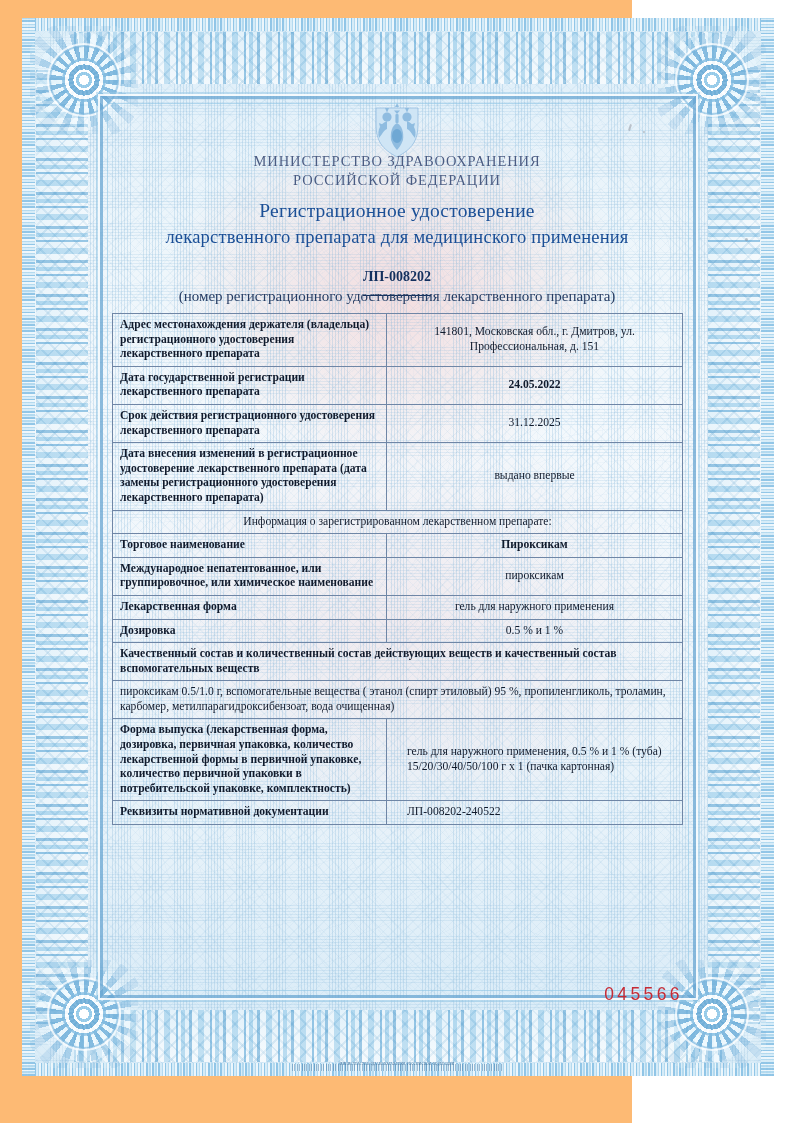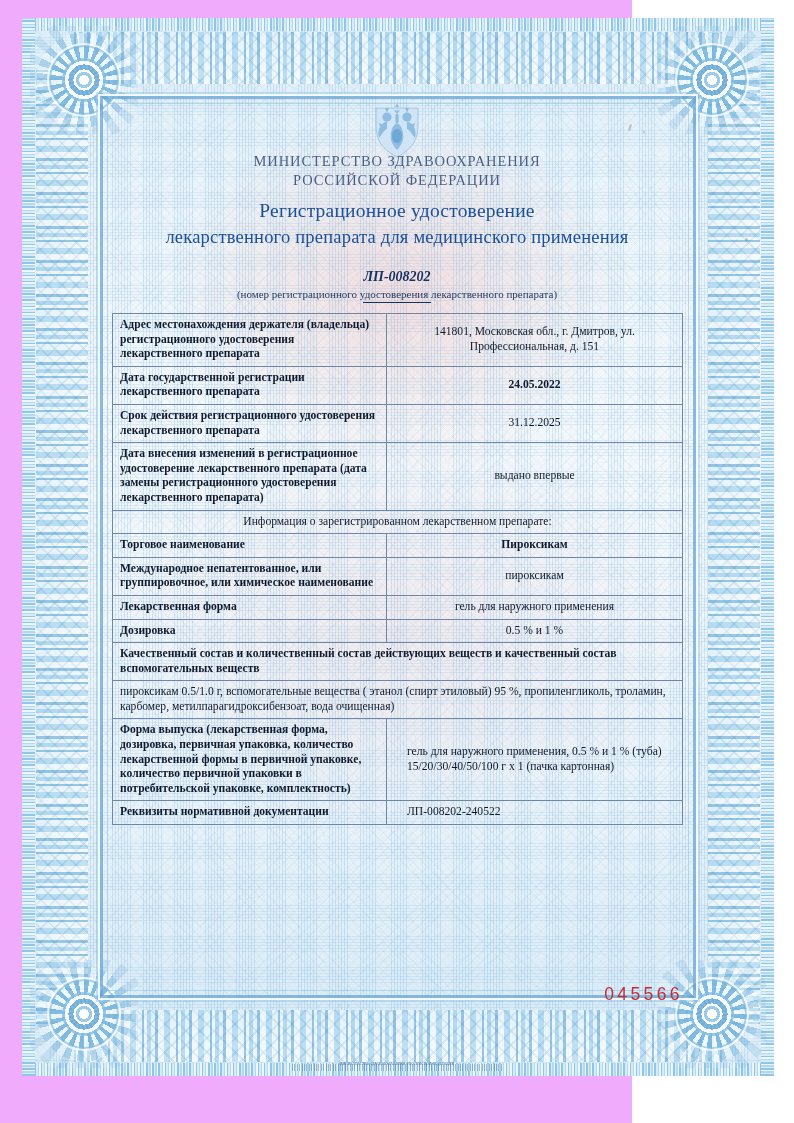--- a/index.html
+++ b/index.html
@@ -2,21 +2,21 @@
 <html><head>
 <meta charset="utf-8">
 <style>
   * { box-sizing: border-box; margin: 0; padding: 0; }
   html, body {
     width: 794px; height: 1123px;
     background: #ffffff;
     font-family: "Liberation Serif", "DejaVu Serif", serif;
     overflow: hidden;
   }
-  #page { position: relative; width: 632px; height: 1123px; background: #f0abfc; }
+  #page { position: relative; width: 632px; height: 1123px; background: #fdba74; }
 
   
   .cert-paper {
     position: absolute;
     left: 22px; top: 18px; width: 752px; height: 1058px;
     background:
       radial-gradient(ellipse 300px 230px at 50% 26%, rgba(246,206,206,0.62) 0%, rgba(246,214,212,0.32) 45%, rgba(255,255,255,0) 78%),
       radial-gradient(ellipse 420px 300px at 50% 58%, rgba(243,205,208,0.30) 0%, rgba(255,255,255,0) 72%),
       linear-gradient(180deg, #d9ecf8 0%, #e6f2fa 10%, #eef6fb 22%, #f3f8fc 40%, #eff6fb 60%, #e5f1f9 80%, #d6eaf7 100%);
     overflow: hidden;
@@ -151,24 +151,24 @@
     position: absolute; left: 0; right: 0; top: 198px;
     text-align: center; color: #1b4f96; font-weight: normal;
     font-size: 19.5px; line-height: 1.38; letter-spacing: .2px;
   }
   .title-main .l2 { font-size: 18.5px; }
 
   .reg-number {
     position: absolute; left: 0; right: 0; top: 269px;
     text-align: center; color: #14305e; font-weight: bold; font-size: 14px;
   }
-  .reg-number span { border-bottom: 1.3px solid #14305e; padding-bottom: 18px; font-style: italic; }
+  .reg-number span { border-bottom: 1.3px solid #14305e; padding-bottom: 11px; }
   .reg-caption {
     position: absolute; left: 0; right: 0; top: 288px;
-    text-align: center; color: #273d63; font-size: 11px;
+    text-align: center; color: #273d63; font-size: 15px;
   }
 
   
   .tbl {
     position: absolute; left: 112px; top: 313px; width: 571px;
     border-collapse: collapse;
     color: #101a2c;
   }
   .tbl td {
     border: 1px solid #6f86a6;

